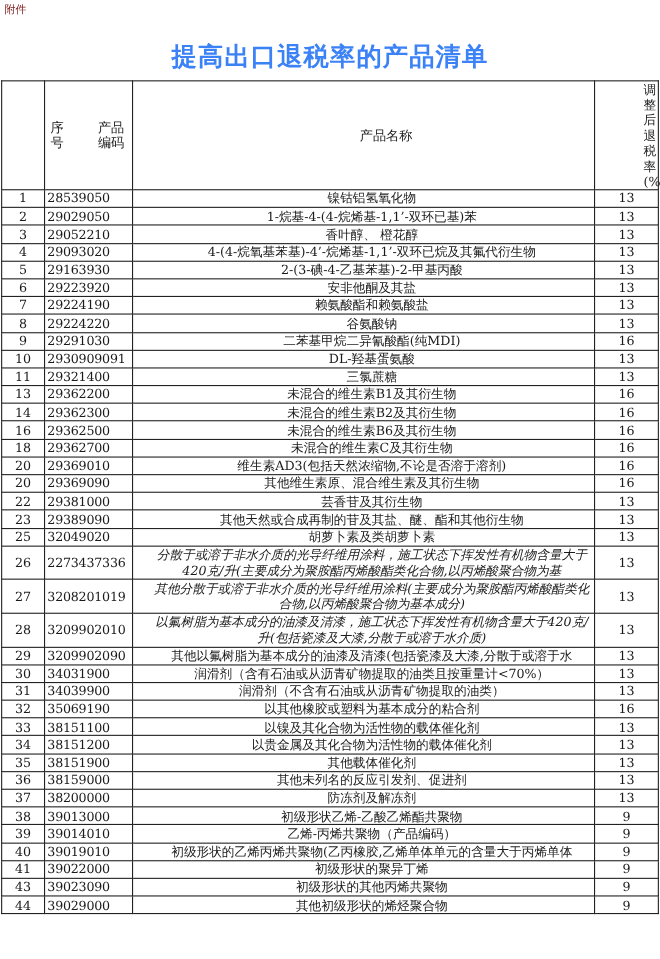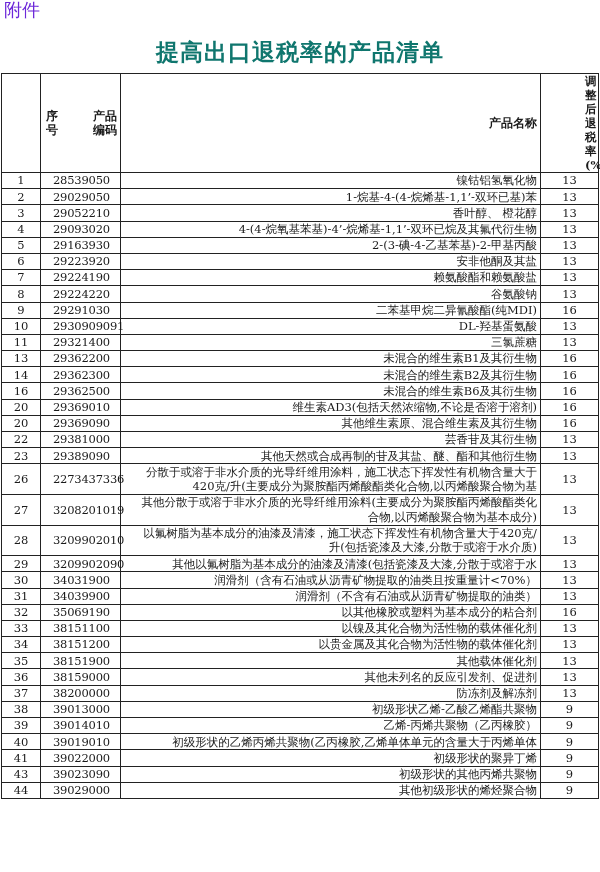--- a/index.html
+++ b/index.html
@@ -1,30 +1,30 @@
 <!DOCTYPE html>
 <html><head>
 <meta charset="utf-8">
 <style>
   html, body { margin:0; padding:0; background:#ffffff; }
   body { width:600px; height:872px; overflow:hidden; position:relative;
          font-family:"DejaVu Serif", "Liberation Serif", serif; color:#1a1a1a; }
-  .attach { position:absolute; left:4px; top:1px; font-size:18px; line-height:18px; color:#6d28d9; }
+  .attach { position:absolute; left:4px; top:1px; font-size:10px; line-height:18px; color:#7f1d1d; }
   .title { position:absolute; left:0; top:38px; width:600px; text-align:center;
-           font-size:23px; font-weight:bold; letter-spacing:1px; line-height:28px; color:#0f766e; }
+           font-size:23px; font-weight:bold; letter-spacing:1px; line-height:28px; color:#3b82f6; }
   table { position:absolute; left:1px; top:73px; width:598px; border-collapse:collapse;
           table-layout:fixed; font-size:11.5px; }
   td, th { border:1.4px solid #222; padding:0 3px; line-height:14.5px; vertical-align:middle; }
-  th { font-weight:bold; font-size:12px; height:46px; text-align:right;padding-left:44px; }
+  th { font-weight:normal; font-size:12px; height:46px; text-align:center;padding-left:44px; }
   th.rate { line-height:14px; font-size:11.5px; }
   col.c-no { width:39px; } col.c-code { width:80px; } col.c-rate { width:58px; }
   td.no { text-align:center; }
-  td.code { text-align:left; padding-left:12px; letter-spacing:-0.2px; }
-  td.name { text-align:right; padding-left:18px; white-space:nowrap; overflow:hidden; }
-  td.name.wrap { white-space:normal; }
+  td.code { text-align:left; padding-left:2px; letter-spacing:-0.2px; }
+  td.name { text-align:center; padding-left:18px; white-space:nowrap; overflow:hidden; }
+  td.name.wrap { white-space:normal;font-style:italic; }
   td.rate { text-align:center; }
   tr.single td { height:15.2px; }
   tr.double td { height:29.6px; }
 </style>
 </head>
 <body>
 
 <div class="attach">附件</div>
 <div class="title">提高出口退税率的产品清单</div>
 
@@ -126,20 +126,26 @@
         <td class="name">未混合的维生素B2及其衍生物</td>
         <td class="rate">16</td>
       </tr>
       <tr class="single">
         <td class="no">16</td>
         <td class="code">29362500</td>
         <td class="name">未混合的维生素B6及其衍生物</td>
         <td class="rate">16</td>
       </tr>
       <tr class="single">
+        <td class="no">18</td>
+        <td class="code">29362700</td>
+        <td class="name">未混合的维生素C及其衍生物</td>
+        <td class="rate">16</td>
+      </tr>
+      <tr class="single">
         <td class="no">20</td>
         <td class="code">29369010</td>
         <td class="name">维生素AD3(包括天然浓缩物,不论是否溶于溶剂)</td>
         <td class="rate">16</td>
       </tr>
       <tr class="single">
         <td class="no">20</td>
         <td class="code">29369090</td>
         <td class="name">其他维生素原、混合维生素及其衍生物</td>
         <td class="rate">16</td>
@@ -147,20 +153,26 @@
       <tr class="single">
         <td class="no">22</td>
         <td class="code">29381000</td>
         <td class="name">芸香苷及其衍生物</td>
         <td class="rate">13</td>
       </tr>
       <tr class="single">
         <td class="no">23</td>
         <td class="code">29389090</td>
         <td class="name">其他天然或合成再制的苷及其盐、醚、酯和其他衍生物</td>
+        <td class="rate">13</td>
+      </tr>
+      <tr class="single">
+        <td class="no">25</td>
+        <td class="code">32049020</td>
+        <td class="name">胡萝卜素及类胡萝卜素</td>
         <td class="rate">13</td>
       </tr>
       <tr class="double">
         <td class="no">26</td>
         <td class="code">2273437336</td>
         <td class="name wrap">分散于或溶于非水介质的光导纤维用涂料，施工状态下挥发性有机物含量大于420克/升(主要成分为聚胺酯丙烯酸酯类化合物,以丙烯酸聚合物为基</td>
         <td class="rate">13</td>
       </tr>
       <tr class="double">
         <td class="no">27</td>
@@ -230,21 +242,21 @@
       </tr>
       <tr class="single">
         <td class="no">38</td>
         <td class="code">39013000</td>
         <td class="name">初级形状乙烯-乙酸乙烯酯共聚物</td>
         <td class="rate">9</td>
       </tr>
       <tr class="single">
         <td class="no">39</td>
         <td class="code">39014010</td>
-        <td class="name">乙烯-丙烯共聚物（乙丙橡胶）</td>
+        <td class="name">乙烯-丙烯共聚物（产品编码）</td>
         <td class="rate">9</td>
       </tr>
       <tr class="single">
         <td class="no">40</td>
         <td class="code">39019010</td>
         <td class="name">初级形状的乙烯丙烯共聚物(乙丙橡胶,乙烯单体单元的含量大于丙烯单体</td>
         <td class="rate">9</td>
       </tr>
       <tr class="single">
         <td class="no">41</td>

